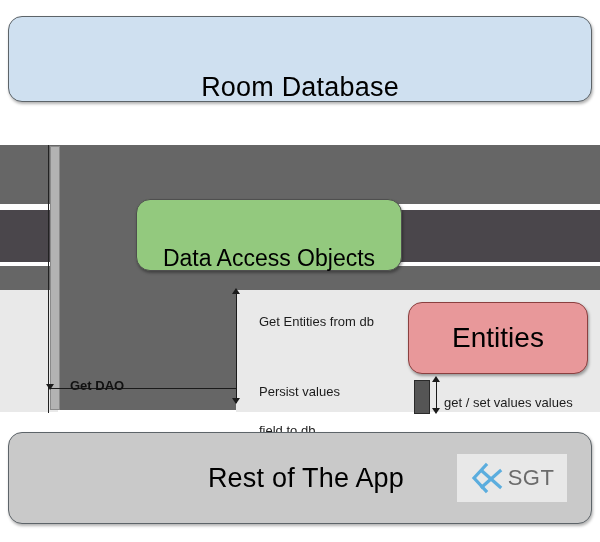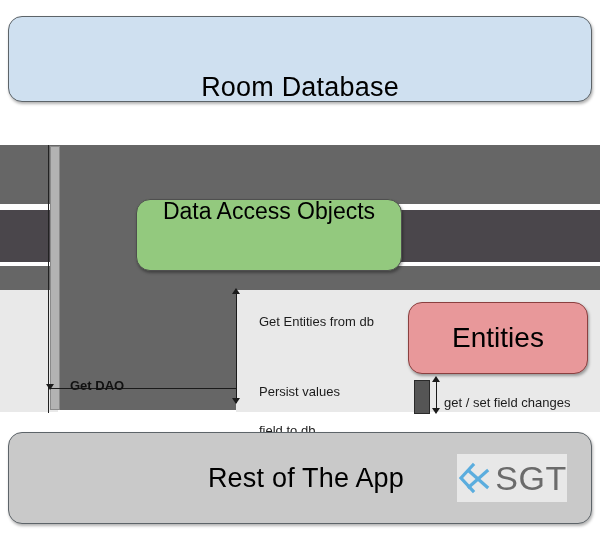--- a/index.html
+++ b/index.html
@@ -73,21 +73,21 @@
     width: 110px;
     height: 48px;
     background: #e8e8e8;
     display: flex;
     align-items: center;
     justify-content: center;
     gap: 4px;
   }
   #sgt-mark { width: 34px; height: 34px; display: block; }
   #sgt-word {
-    font-size: 34px;
+    font-size: 22px;
     color: #6b6b6b;
     letter-spacing: 0.5px;
     line-height: 1;
   }
 
   
   #middle-region {
     position: absolute;
     left: 0;
     top: 130px;
@@ -158,21 +158,21 @@
     position: absolute;
     left: 136px;
     top: 199px;
     width: 266px;
     height: 72px;
     box-sizing: border-box;
     background: #93c97e;
     border: 1.3px solid #4f4f4f;
     border-radius: 14px;
     display: flex;
-    align-items: flex-start;
+    align-items: flex-end;
     justify-content: center;
     box-shadow: 1px 2px 3px rgba(0,0,0,0.35);
   }
   #dao-label {
     font-size: 23px;
     color: #000000;
     white-space: nowrap;
     line-height: 1;
   }
 
@@ -276,21 +276,21 @@
 
   <div class="msg-label" id="label-get-dao">Get DAO</div>
 
   <div class="msg-label" id="label-get-entities">Get Entities from db</div>
 
   <div class="msg-label" id="label-persist">
     <div>Persist values</div>
     <div>field to db</div>
   </div>
 
-  <div class="msg-label" id="label-getset">get / set field changes</div>
+  <div class="msg-label" id="label-getset">get / set values values</div>
 
   <div class="node-box" id="rest-of-app-box">
     <div id="rest-of-app-inner">
       <span class="node-title">Rest of The App</span>
 
       <div id="sgt-logo">
         <svg id="sgt-mark" viewBox="0 0 34 34">
 
           <polyline points="16,4 4,17 16,30" fill="none" stroke="#5badde" stroke-width="3.2" stroke-linecap="square" stroke-linejoin="miter"></polyline>
 

